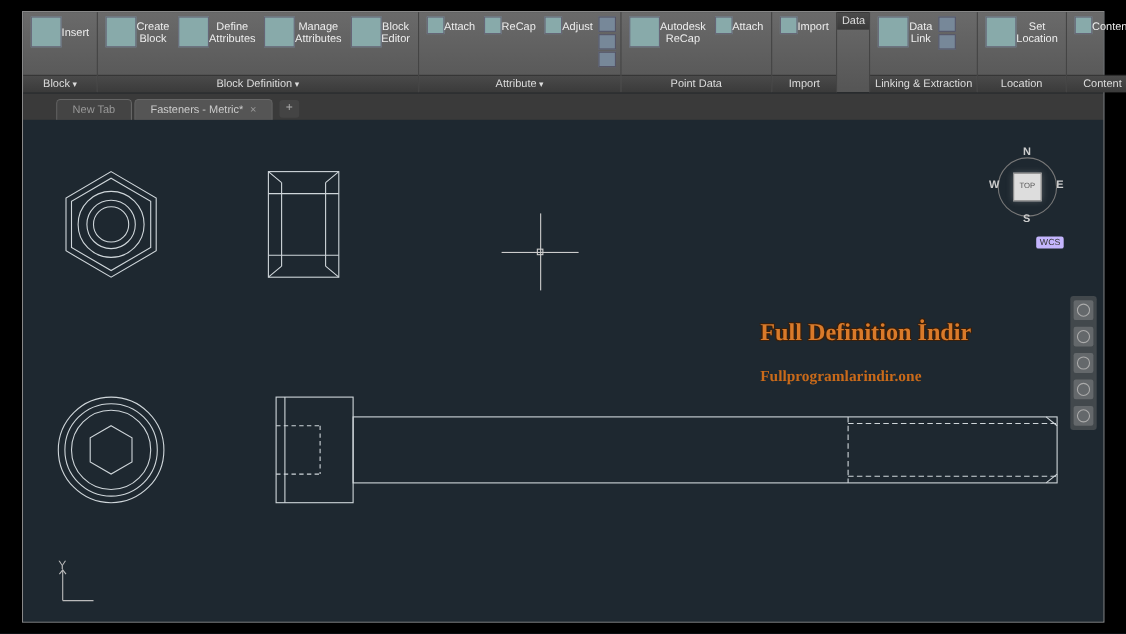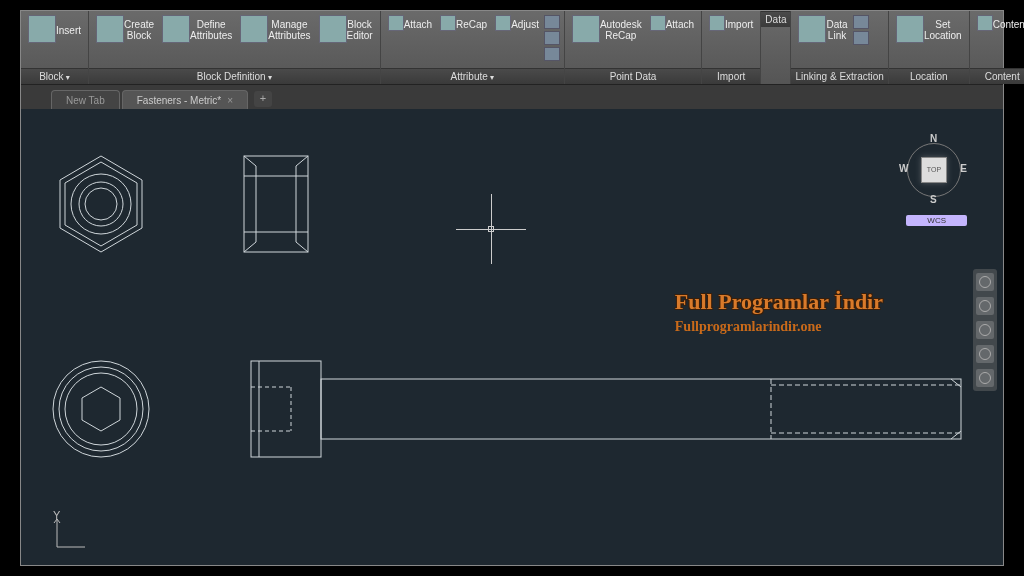--- a/index.html
+++ b/index.html
@@ -30,31 +30,31 @@
 .winctrl { position:absolute; top:100px; right:6px; color:#ccc; font-size:11px; letter-spacing:4px; cursor:pointer; }
 .canvas { position:absolute; top:98px; left:0; right:0; bottom:0; background:#1e2830; }
 svg.drawing { position:absolute; top:0; left:0; }
 
 
 .viewcube { position:absolute; top:20px; right:30px; width:80px; height:80px; }
 .vc-center { position:absolute; top:28px; left:28px; width:26px; height:26px; background:#ddd; border:1px solid #888; font-size:7px; color:#555; text-align:center; line-height:24px; cursor:pointer; box-shadow:0 0 6px rgba(200,200,200,0.3); }
 .vc-n,.vc-s,.vc-e,.vc-w { position:absolute; color:#ccc; font-size:10px; font-weight:bold; cursor:pointer; }
 .vc-n { top:4px; left:37px; } .vc-s { bottom:4px; left:37px; } .vc-w { top:34px; left:6px; } .vc-e { top:34px; right:6px; }
 .vc-ring { position:absolute; top:14px; left:14px; width:54px; height:54px; border:1px solid #777; border-radius:50%; }
-.wcs { position:absolute; top:106px; right:36px; background:#c4b5fd; color:#333; font-size:8px; padding:1px 21px; border-radius:2px; cursor:pointer; }
+.wcs { position:absolute; top:106px; right:36px; background:#c4b5fd; color:#333; font-size:8px; padding:1px 3px; border-radius:2px; cursor:pointer; }
 
 
 .navbar { position:absolute; right:6px; top:160px; width:24px; background:rgba(120,120,120,0.4); border-radius:3px; padding:4px 0; display:flex; flex-direction:column; align-items:center; gap:6px; }
 .navbtn { width:18px; height:18px; background:rgba(180,180,180,0.3); border-radius:2px; cursor:pointer; position:relative; }
 .navbtn::after { content:""; position:absolute; inset:3px; border:1px solid #aaa; border-radius:50%; }
 
 
 .watermark { position:absolute; top:180px; right:120px; text-align:left; }
 .wm1 { font-family:Georgia,serif; font-weight:bold; font-size:22px; color:#d97a2a; text-shadow:1px 1px 0 #3a1f0a,-1px -1px 0 #3a1f0a,1px -1px 0 #3a1f0a,-1px 1px 0 #3a1f0a; }
-.wm2 { font-family:Georgia,serif; font-size:14px; color:#c96a1a; font-weight:bold; margin-top:4px; }
+.wm2 { font-family:Georgia,serif; font-size:14px; color:#c96a1a; font-weight:bold; margin-top:20px; }
 
 
 .ucs { position:absolute; bottom:10px; left:30px; color:#bbb; font-size:11px; }
 .ucs svg { overflow:visible; }
 
 
 .crosshair { position:absolute; top:120px; left:470px; pointer-events:none; }
 .crosshair .h,.crosshair .v { position:absolute; background:#ccc; }
 .crosshair .h { width:70px; height:1px; top:0; left:-35px; }
 .crosshair .v { width:1px; height:70px; top:-35px; left:0; }
@@ -262,21 +262,21 @@
 
   <div class="navbar">
     <div class="navbtn"></div>
     <div class="navbtn"></div>
     <div class="navbtn"></div>
     <div class="navbtn"></div>
     <div class="navbtn"></div>
   </div>
 
   <div class="watermark">
-    <div class="wm1">Full Programlar İndir</div>
+    <div class="wm1">Full Definition İndir</div>
     <div class="wm2">Fullprogramlarindir.one</div>
   </div>
 
   <div class="ucs">
     <svg width="40" height="40">
       <g stroke="#bbb" stroke-width="1" fill="none">
         <line x1="6" y1="34" x2="6" y2="6"></line>
         <line x1="6" y1="34" x2="34" y2="34"></line>
         <polyline points="3,10 6,6 9,10"></polyline>
       </g>

